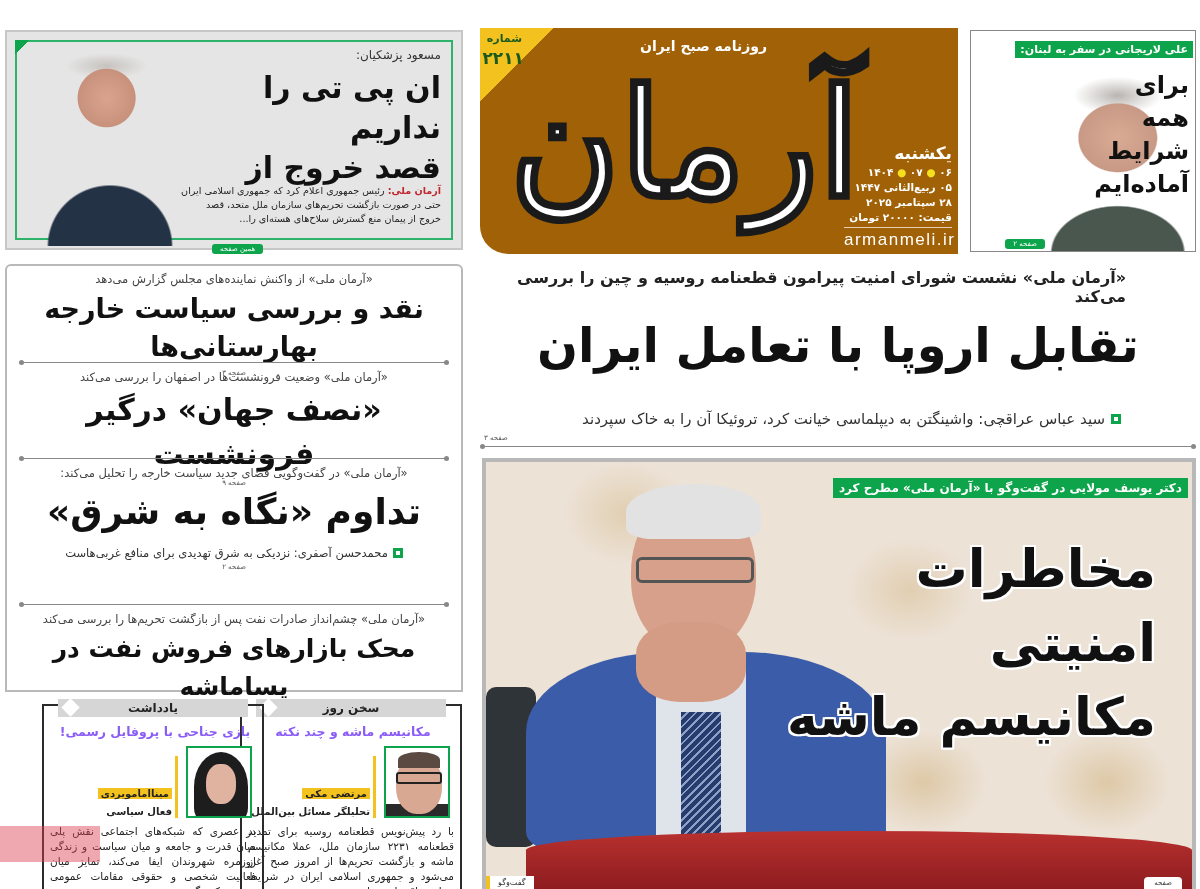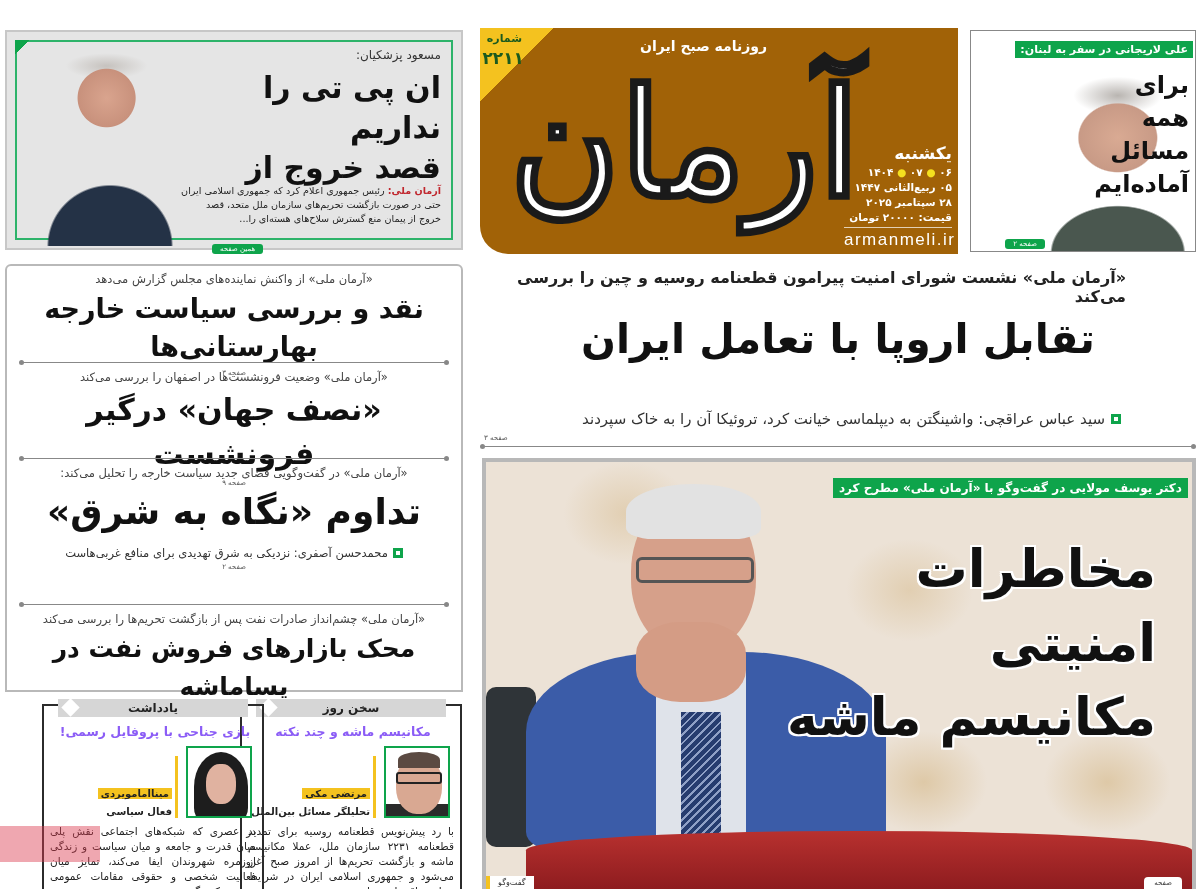--- a/index.html
+++ b/index.html
@@ -78,21 +78,21 @@
   .pz-headline { position: absolute; right: 10px; top: 26px; width: 260px; text-align: right; font-size: 30px; font-weight: 900; line-height: 40px; color: #111; }
   .pz-body { position: absolute; right: 10px; top: 142px; width: 260px; text-align: right; font-size: 9.6px; line-height: 14px; color: #222; }
   .pz-body .src { color: #c0262d; font-weight: bold; }
   .pz-box .page-ref { left: 205px; bottom: -6px; }
 
   
   .lead {
     left: 480px; top: 258px; width: 716px; height: 190px;
   }
   .lead .kicker { position: absolute; right: 70px; top: 10px; font-size: 16px; font-weight: bold; color: #222; }
-  .lead .headline { position: absolute; left: 30px; right: 30px; top: 36px; text-align: center; font-size: 41px; font-weight: 900; line-height: 90px; color: #111; letter-spacing: -2px; }
+  .lead .headline { position: absolute; left: 30px; right: 30px; top: 42px; text-align: center; font-size: 48px; font-weight: 900; line-height: 90px; color: #111; letter-spacing: -2px; }
   .lead .sub { position: absolute; right: 75px; top: 152px; font-size: 15px; color: #333; display: flex; align-items: center; gap: 6px; }
   .bullet-sq { display: inline-block; width: 10px; height: 10px; background: #fff; border: 3px solid #0ea44b; flex-shrink: 0; }
   .page-small { font-size: 7px; color: #555; }
   .lead .page-small { position: absolute; left: 4px; top: 176px; }
   .rule { position: absolute; height: 1px; background: #888; }
   .rule::before, .rule::after { content: ""; position: absolute; top: -2px; width: 5px; height: 5px; border-radius: 50%; background: #888; }
   .rule::before { left: -2px; } .rule::after { right: -2px; }
 
   
   .feature {
@@ -187,21 +187,21 @@
     <div class="line">قیمت: ۲۰۰۰۰ تومان</div>
   </div>
   <div class="site-url">armanmeli.ir</div>
 </div>
 
 <div class="abs larijani">
   <div class="photo"></div>
   <div class="kicker">علی لاریجانی در سفر به لبنان:</div>
   <div class="headline">
     <div>برای</div>
-    <div>همه مسائل</div>
+    <div>همه شرایط</div>
     <div>آماده‌ایم</div>
   </div>
   <div class="page-ref">صفحه ۲</div>
 </div>
 
 <div class="abs pz-box">
   <div class="pz-inner">
     <div class="pz-corner"></div>
     <div class="pz-photo"></div>
     <div class="pz-kicker">مسعود پزشکیان:</div>

